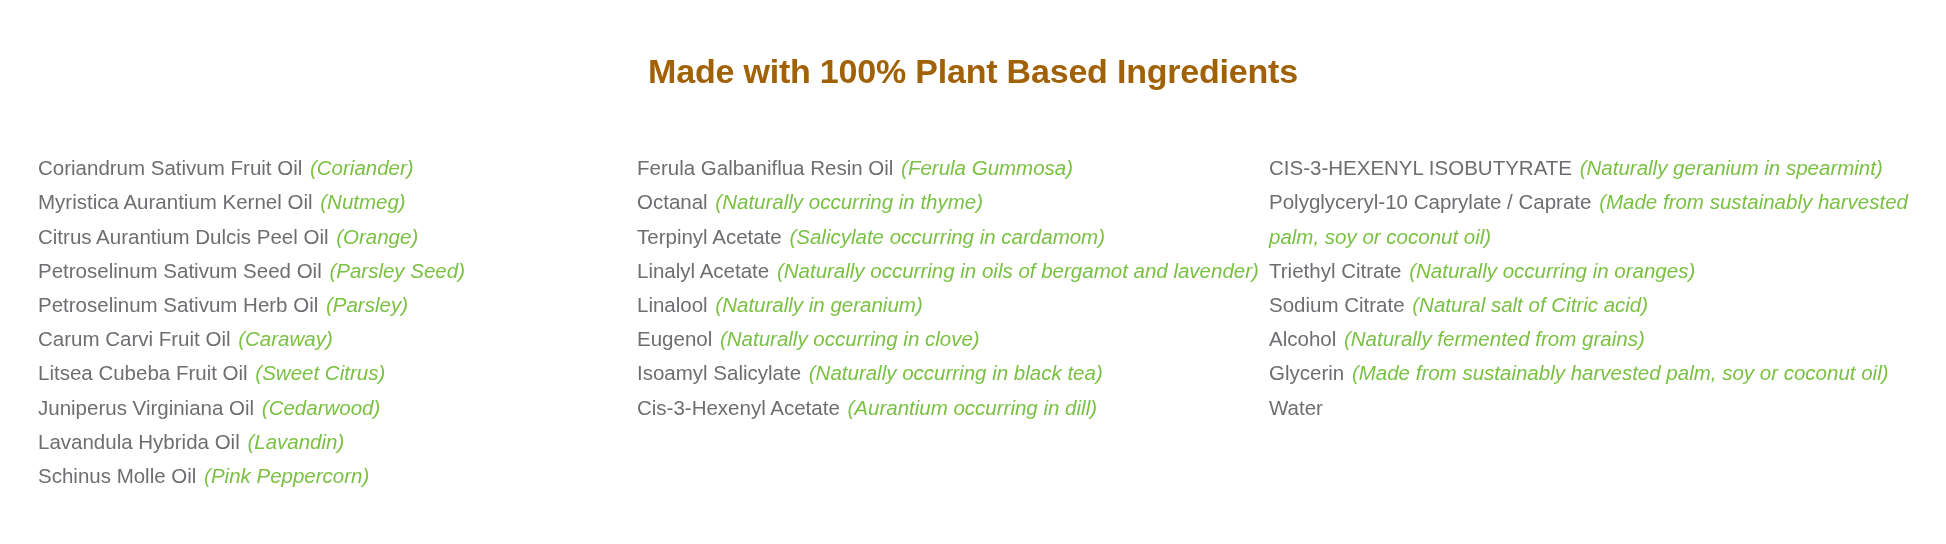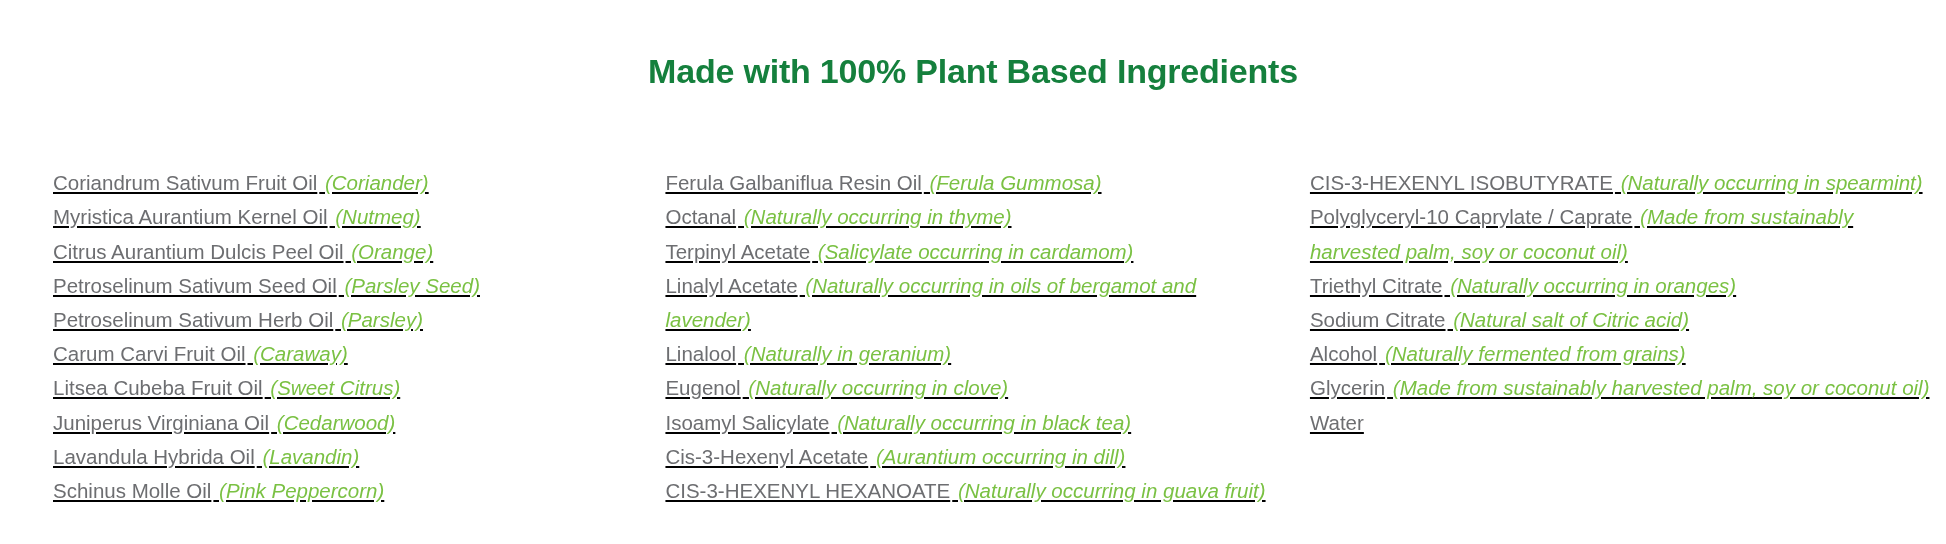--- a/index.html
+++ b/index.html
@@ -17,36 +17,35 @@
   #page {
     position: relative;
     width: 1946px;
     height: 544px;
     background: #ffffff;
   }
   #section-title {
     text-align: center;
     font-size: 34px;
     font-weight: bold;
-    color: #15803d;
+    color: #a16207;
     letter-spacing: -0.2px;
     padding-top: 23px;
     line-height: 1.2;
   }
   #columns {
     display: flex;
     flex-direction: row;
     align-items: flex-start;
     padding: 31px 0 0 0;
     margin: 0;
   }
   .ing-column {
     padding: 0;
-    margin: 15px;
-    text-decoration: underline;
+    margin: 0;
   }
   .ing-column.col-1 {
     width: 628px;
     padding-left: 38px;
   }
   .ing-column.col-2 {
     width: 632px;
     padding-left: 9px;
   }
   .ing-column.col-3 {
@@ -88,24 +87,23 @@
       </div>
     <div class="ing-column col-2">
         <div class="ing-item"><span class="ing-name">Ferula Galbaniflua Resin Oil</span><span class="ing-source"> (Ferula Gummosa)</span></div>
         <div class="ing-item"><span class="ing-name">Octanal</span><span class="ing-source"> (Naturally occurring in thyme)</span></div>
         <div class="ing-item"><span class="ing-name">Terpinyl Acetate</span><span class="ing-source"> (Salicylate occurring in cardamom)</span></div>
         <div class="ing-item"><span class="ing-name">Linalyl Acetate</span><span class="ing-source"> (Naturally occurring in oils of bergamot and lavender)</span></div>
         <div class="ing-item"><span class="ing-name">Linalool</span><span class="ing-source"> (Naturally in geranium)</span></div>
         <div class="ing-item"><span class="ing-name">Eugenol</span><span class="ing-source"> (Naturally occurring in clove)</span></div>
         <div class="ing-item"><span class="ing-name">Isoamyl Salicylate</span><span class="ing-source"> (Naturally occurring in black tea)</span></div>
         <div class="ing-item"><span class="ing-name">Cis-3-Hexenyl Acetate</span><span class="ing-source"> (Aurantium occurring in dill)</span></div>
-        <div class="ing-item"><span class="ing-name">CIS-3-HEXENYL HEXANOATE</span><span class="ing-source"> (Naturally occurring in guava fruit)</span></div>
       </div>
     <div class="ing-column col-3">
-        <div class="ing-item"><span class="ing-name">CIS-3-HEXENYL ISOBUTYRATE</span><span class="ing-source"> (Naturally occurring in spearmint)</span></div>
+        <div class="ing-item"><span class="ing-name">CIS-3-HEXENYL ISOBUTYRATE</span><span class="ing-source"> (Naturally geranium in spearmint)</span></div>
         <div class="ing-item"><span class="ing-name">Polyglyceryl-10 Caprylate / Caprate</span><span class="ing-source"> (Made from sustainably harvested palm, soy or coconut oil)</span></div>
         <div class="ing-item"><span class="ing-name">Triethyl Citrate</span><span class="ing-source"> (Naturally occurring in oranges)</span></div>
         <div class="ing-item"><span class="ing-name">Sodium Citrate</span><span class="ing-source"> (Natural salt of Citric acid)</span></div>
         <div class="ing-item"><span class="ing-name">Alcohol</span><span class="ing-source"> (Naturally fermented from grains)</span></div>
         <div class="ing-item"><span class="ing-name">Glycerin</span><span class="ing-source"> (Made from sustainably harvested palm, soy or coconut oil)</span></div>
         <div class="ing-item"><span class="ing-name">Water</span></div>
       </div>
   </div>
 
 </div>

